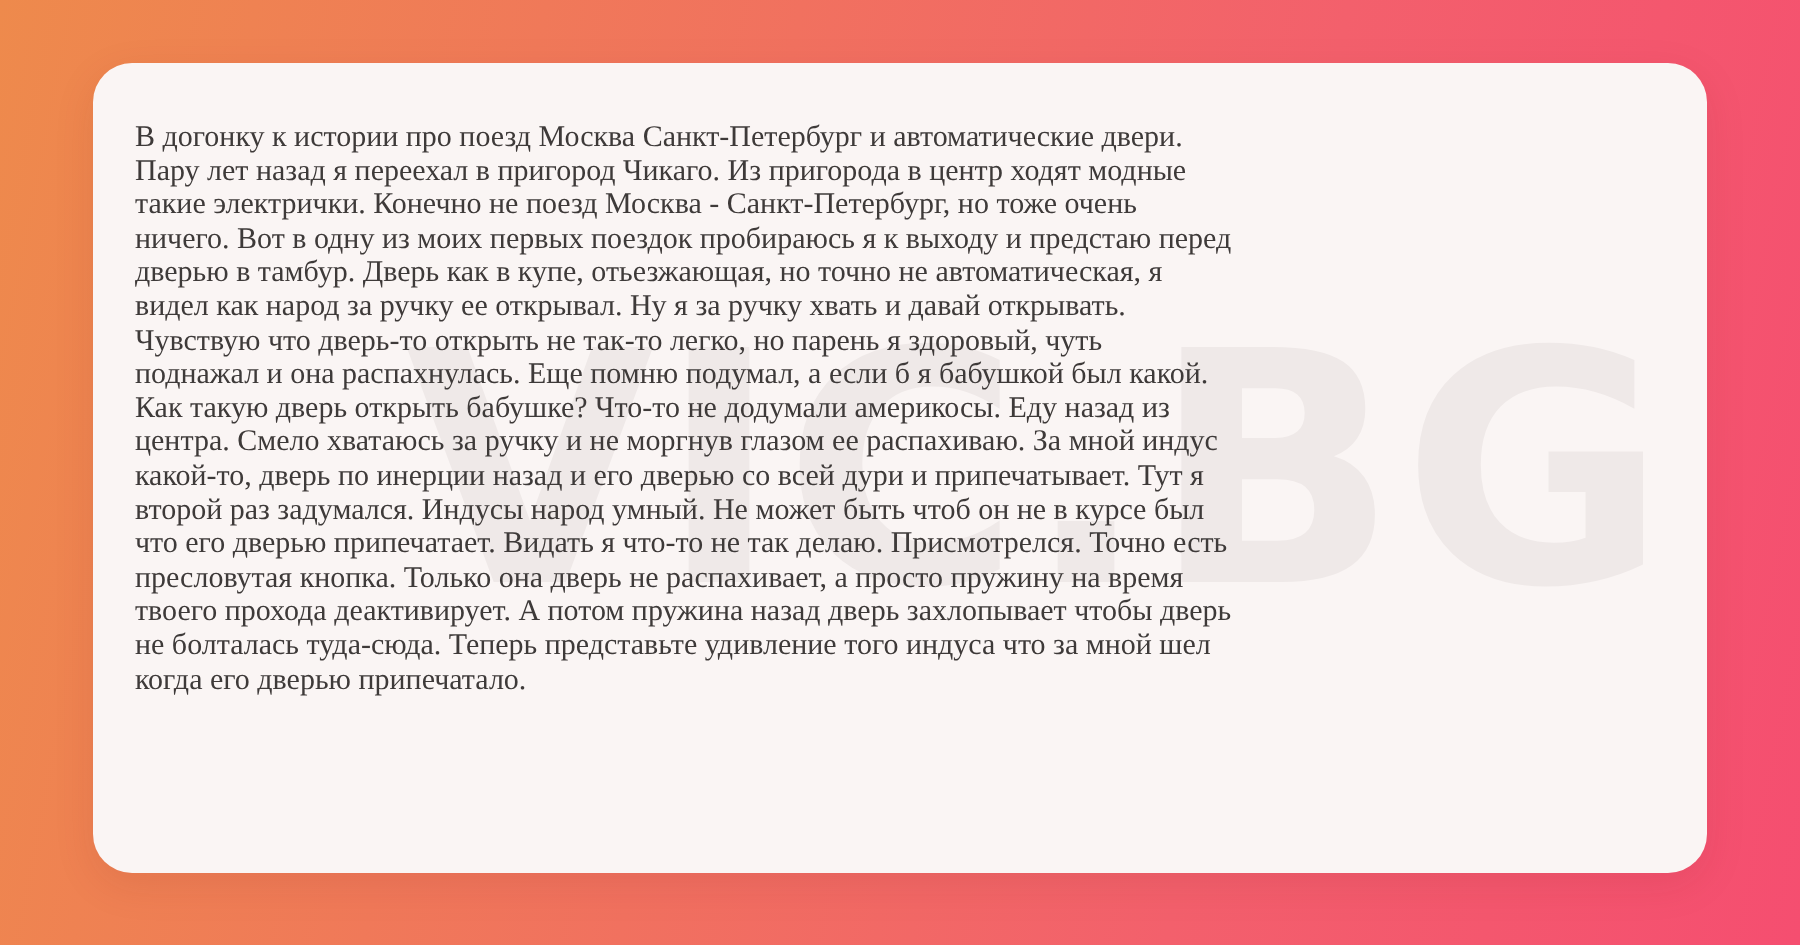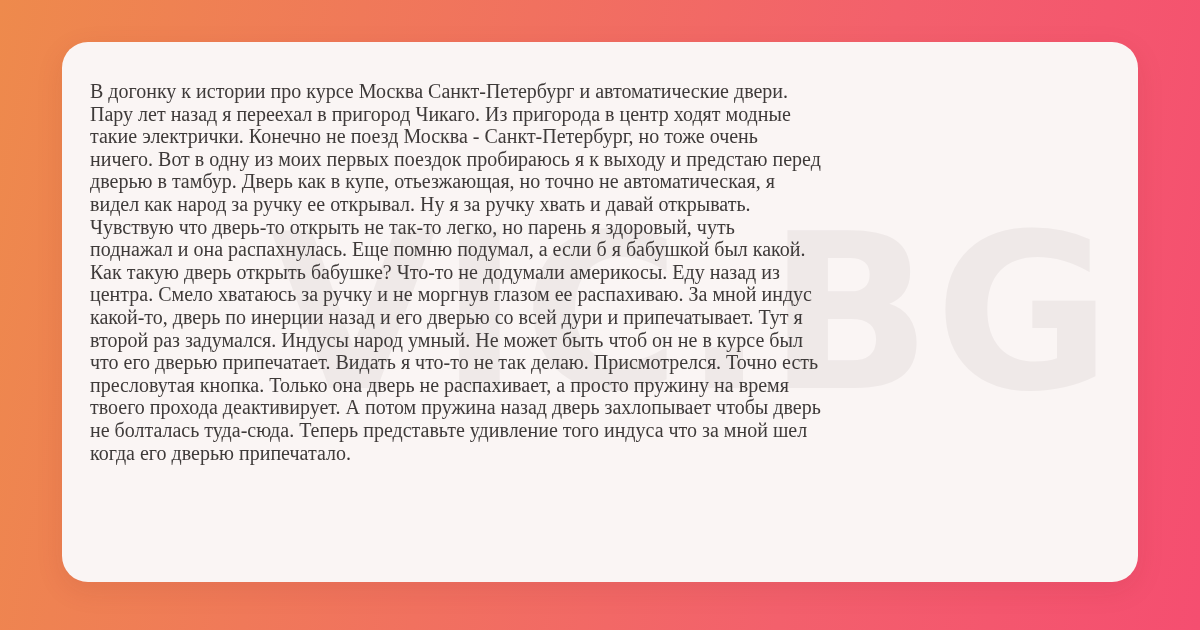--- a/index.html
+++ b/index.html
@@ -53,16 +53,16 @@
     color: var(--text-col);
   }
   .story p { margin: 0; }
 </style>
 </head>
 <body>
 
 <div class="card">
   <div class="watermark">VIC.BG</div>
   <div class="story">
-    <p>В догонку к истории про курсе Москва Санкт-Петербург и автоматические двери.</p>
+    <p>В догонку к истории про поезд Москва Санкт-Петербург и автоматические двери.</p>
     <p>Пару лет назад я переехал в пригород Чикаго. Из пригорода в центр ходят модные такие электрички. Конечно не поезд Москва - Санкт-Петербург, но тоже очень ничего. Вот в одну из моих первых поездок пробираюсь я к выходу и предстаю перед дверью в тамбур. Дверь как в купе, отьезжающая, но точно не автоматическая, я видел как народ за ручку ее открывал. Ну я за ручку хвать и давай открывать. Чувствую что дверь-то открыть не так-то легко, но парень я здоровый, чуть поднажал и она распахнулась. Еще помню подумал, а если б я бабушкой был какой. Как такую дверь открыть бабушке? Что-то не додумали америкосы. Еду назад из центра. Смело хватаюсь за ручку и не моргнув глазом ее распахиваю. За мной индус какой-то, дверь по инерции назад и его дверью со всей дури и припечатывает. Тут я второй раз задумался. Индусы народ умный. Не может быть чтоб он не в курсе был что его дверью припечатает. Видать я что-то не так делаю. Присмотрелся. Точно есть пресловутая кнопка. Только она дверь не распахивает, а просто пружину на время твоего прохода деактивирует. А потом пружина назад дверь захлопывает чтобы дверь не болталась туда-сюда. Теперь представьте удивление того индуса что за мной шел когда его дверью припечатало.</p>
   </div>
 </div>
 
 </body></html>

